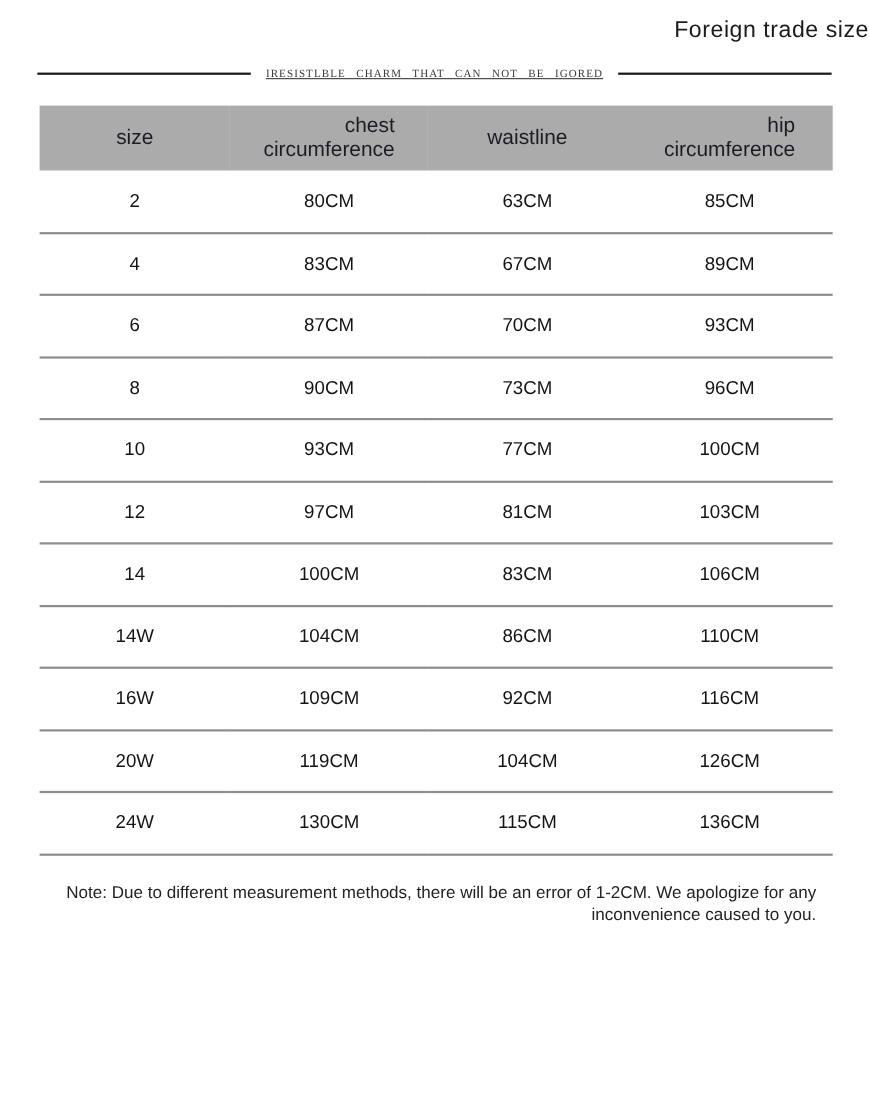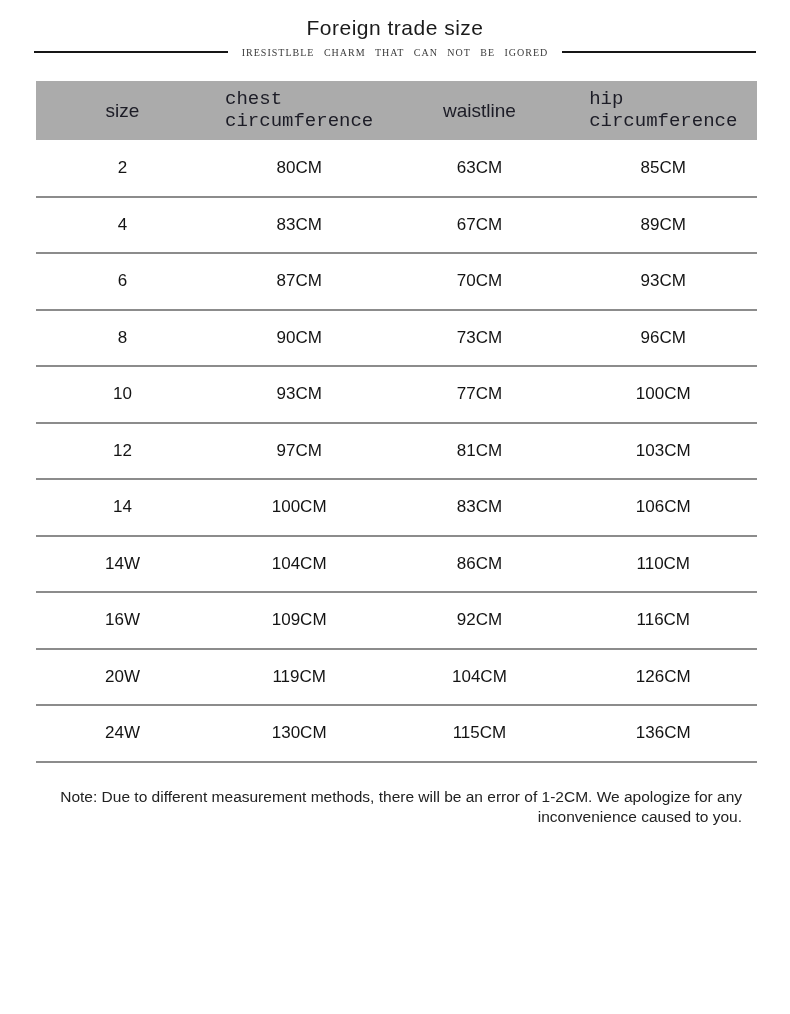--- a/index.html
+++ b/index.html
@@ -12,46 +12,47 @@
     color: #1b1b1b;
     overflow: hidden;
   }
   .page {
     width: 790px;
     height: 1014px;
     box-sizing: border-box;
     padding-top: 16px;
   }
   .title {
-    text-align: center;
+    text-align: right;
     font-size: 21px;
     font-weight: 400;
     letter-spacing: 0.5px;
     color: #1b1b1b;
-    margin: 0 0 5px 0;
+    margin: 0 0 20px 0;
   }
   .subtitle-row {
     display: flex;
     align-items: center;
     margin: 0 34px;
     height: 14px;
   }
   .subtitle-row .rule {
     flex: 1;
     border-top: 2px solid #161616;
     height: 0;
   }
   .subtitle-text {
     font-family: "Liberation Serif", serif;
     font-size: 10px;
     letter-spacing: 1px;
     word-spacing: 6px;
     color: #3a3a3a;
     padding: 0 14px;
     white-space: nowrap;
+    text-decoration: underline;
   }
   table.size-table {
     width: 721px;
     margin: 22px 0 0 36px;
     border-collapse: collapse;
     table-layout: fixed;
   }
   table.size-table col.c1 { width: 24%; }
   table.size-table col.c2 { width: 25%; }
   table.size-table col.c3 { width: 25%; }
@@ -64,22 +65,21 @@
     font-weight: 400;
     font-size: 19px;
     color: var(--header-text, #1c1c26);
     text-align: center;
     vertical-align: middle;
     line-height: 1.15;
     padding: 0;
   }
   thead th .two-line {
     display: inline-block;
-    text-align: left;
-    font-family: Liberation Mono, monospace;
+    text-align: right;
   }
   thead th .hline { display: block; }
   tbody tr {
     height: 56.5px;
     border-bottom: 2px solid var(--divider, #8c8c8c);
   }
   tbody td {
     text-align: center;
     vertical-align: middle;
     font-size: 17px;

